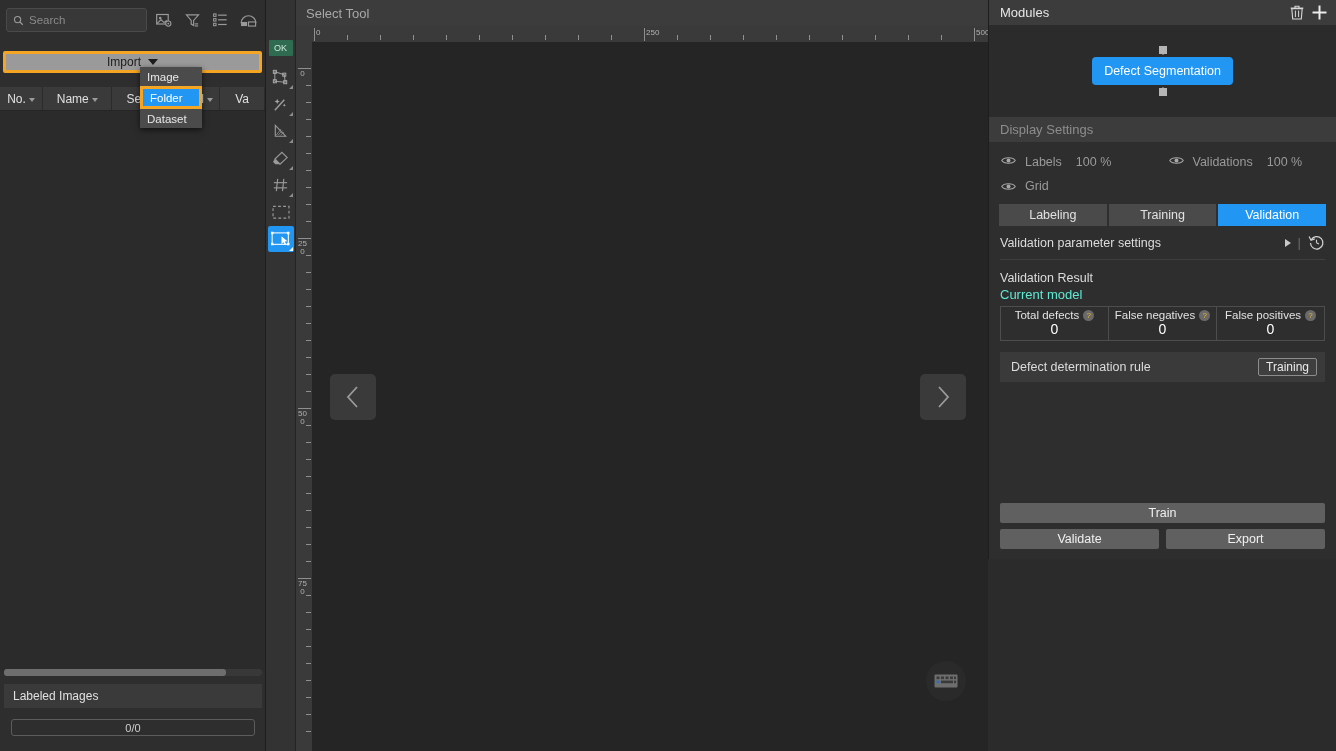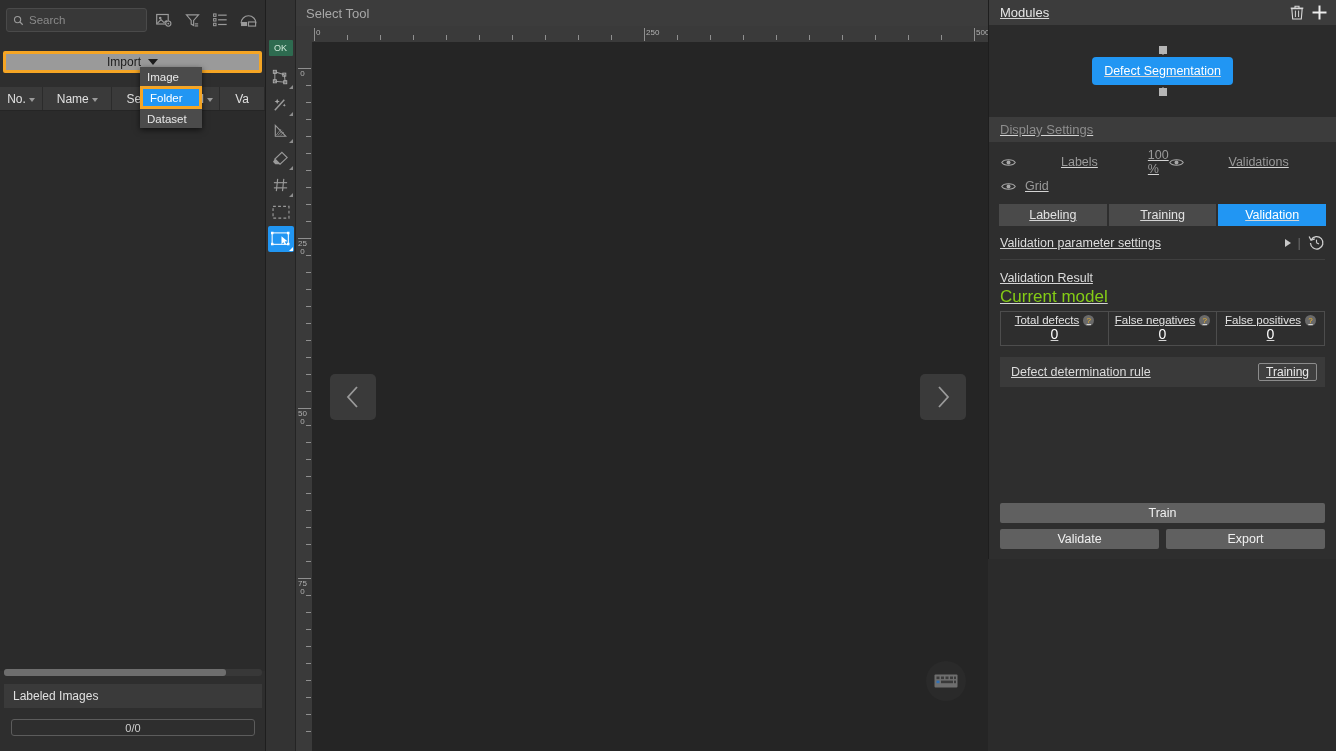--- a/index.html
+++ b/index.html
@@ -224,21 +224,20 @@
     display: flex; align-items: center; justify-content: center;
     cursor: pointer;
   }
 
   
   #right-panel {
     width: 348px; height: 559px; flex: 0 0 348px;
     background: #2e2e2e;
     border-left: 1px solid #1e1e1e;
     position: relative;
-    text-decoration: underline;
   }
   .modules-head {
     height: 25px; background: #3c3c3c;
     display: flex; align-items: center;
     padding: 0 6px 0 11px;
     font-size: 13px; color: #e6e6e6;
   }
   .modules-head .spacer { flex: 1 1 auto; }
   .graph-area {
     height: 92px; background: #2b2b2b;
@@ -273,21 +272,21 @@
     font-size: 13px; color: #8d8d8d;
   }
   .display-rows { padding: 8px 0 6px 0; }
   .drow {
     display: flex; align-items: center;
     height: 24px; padding-left: 12px;
     font-size: 12.5px; color: #9a9a9a;
   }
   .drow .eye { margin-right: 9px; display: flex; }
   .drow .pct { margin-left: 14px; }
-  .drow .half { display: flex; align-items: center; width: 50%; gap: 36px; }
+  .drow .half { display: flex; width: 50%; }
 
   .tabs { display: flex; padding: 0 10px; gap: 2px; }
   .tab {
     flex: 1 1 0; height: 22px;
     background: #4a4a4a; color: #e2e2e2;
     font-size: 12.5px;
     display: flex; align-items: center; justify-content: center;
     cursor: pointer;
   }
   .tab.active { background: #2196f3; color: #ffffff; }
@@ -308,21 +307,21 @@
     margin-right: 7px;
   }
   .vsep { color: #6a6a6a; margin-right: 7px; font-size: 13px; }
 
   .vres-title {
     padding: 11px 0 2px 11px;
     font-size: 12.5px; color: #dcdcdc;
   }
   .vres-sub {
     padding: 0 0 4px 11px;
-    font-size: 17px; color: #84cc16;
+    font-size: 13px; color: #5eead4;
   }
   .metrics {
     margin: 0 11px;
     display: flex;
     border: 1px solid #4d4d4d;
     align-items: center;
   }
   .metric {
     flex: 1 1 0;
     border-right: 1px solid #4d4d4d;

